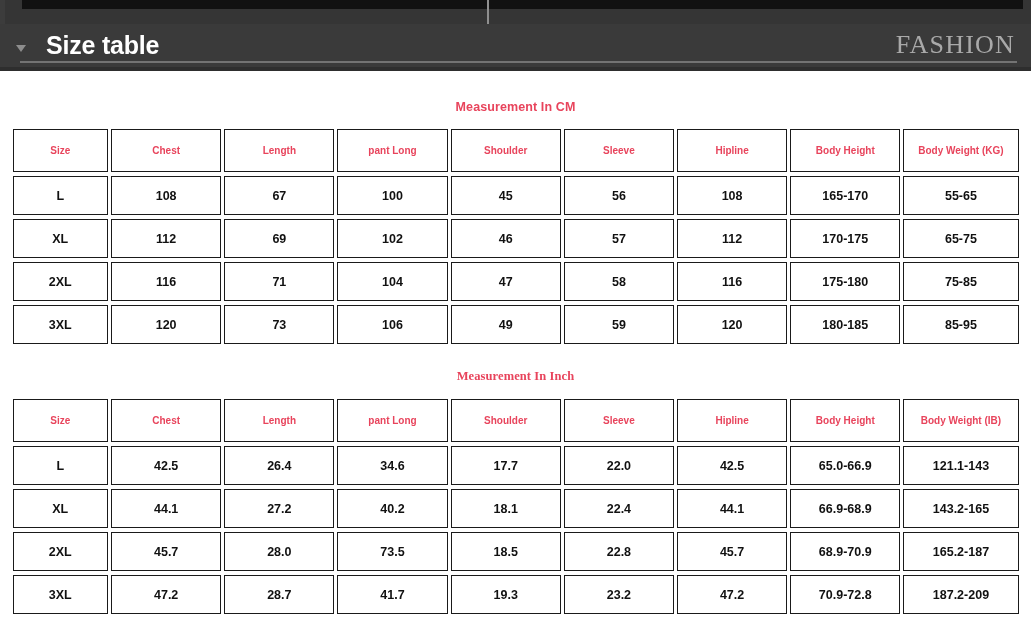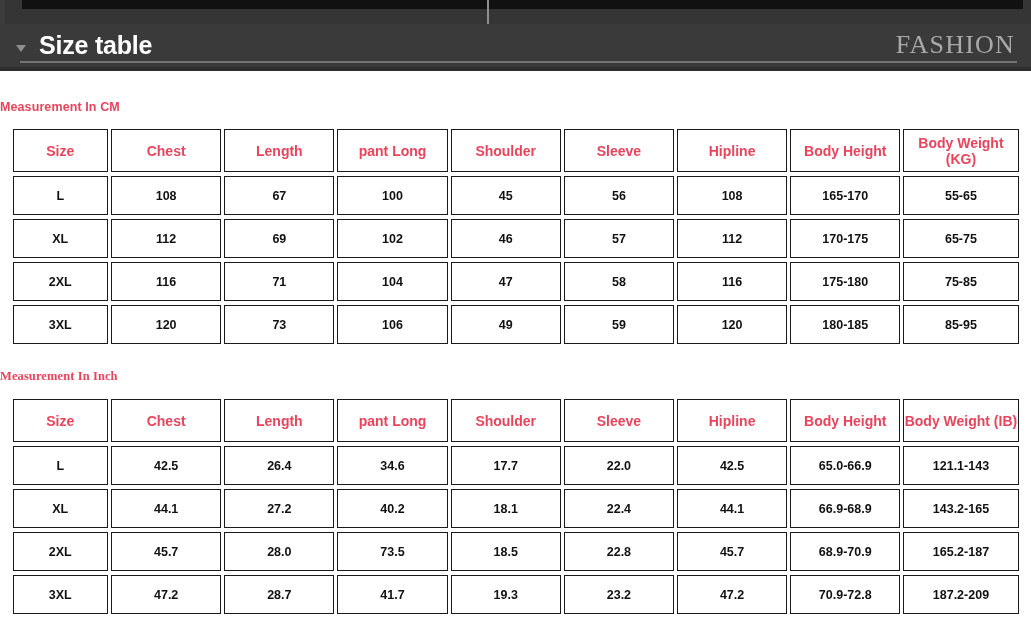--- a/index.html
+++ b/index.html
@@ -84,21 +84,21 @@
     width: 0;
     height: 0;
     border-left: 5px solid transparent;
     border-right: 5px solid transparent;
     border-top: 7px solid #8d8d8d;
     flex: none;
     position: relative;
     top: 1px;
   }
   .header-title {
-    margin-left: 13px;
+    margin-left: 20px;
     color: #ffffff;
     font-size: 25px;
     font-weight: bold;
     letter-spacing: -0.2px;
     line-height: 1;
     position: relative;
     top: -2px;
   }
   .brand {
     margin-left: auto;
@@ -112,21 +112,21 @@
   }
 
   
   .content {
     position: absolute;
     top: 71px;
     left: 0;
     width: 1031px;
   }
   .caption {
-    text-align: left;
+    text-align: center;
     color: #e8445c;
     font-size: 12.5px;
     font-weight: bold;
     padding-top: 29px;
     padding-bottom: 0;
     letter-spacing: 0.1px;
   }
   .size-table {
     margin: 11px auto 0 auto;
     width: 1012px;
@@ -141,21 +141,21 @@
     text-align: center;
     vertical-align: middle;
     font-size: 12.5px;
     font-weight: bold;
     color: #111111;
     background: #ffffff;
     padding: 0;
   }
   .size-table th {
     color: #e8445c;
-    font-size: 14px;
+    font-size: 10px;
     height: 41px;
   }
   .size-table .col-size  { width: 9.6%; }
   .size-table .col-std   { width: 11.1%; }
   .size-table .col-last  { width: 11.6%; }
 
   .table-block { margin: 0; }
   .table-block.second .caption { padding-top: 21px; font-family: Liberation Serif, serif; }
 </style>
 </head>

